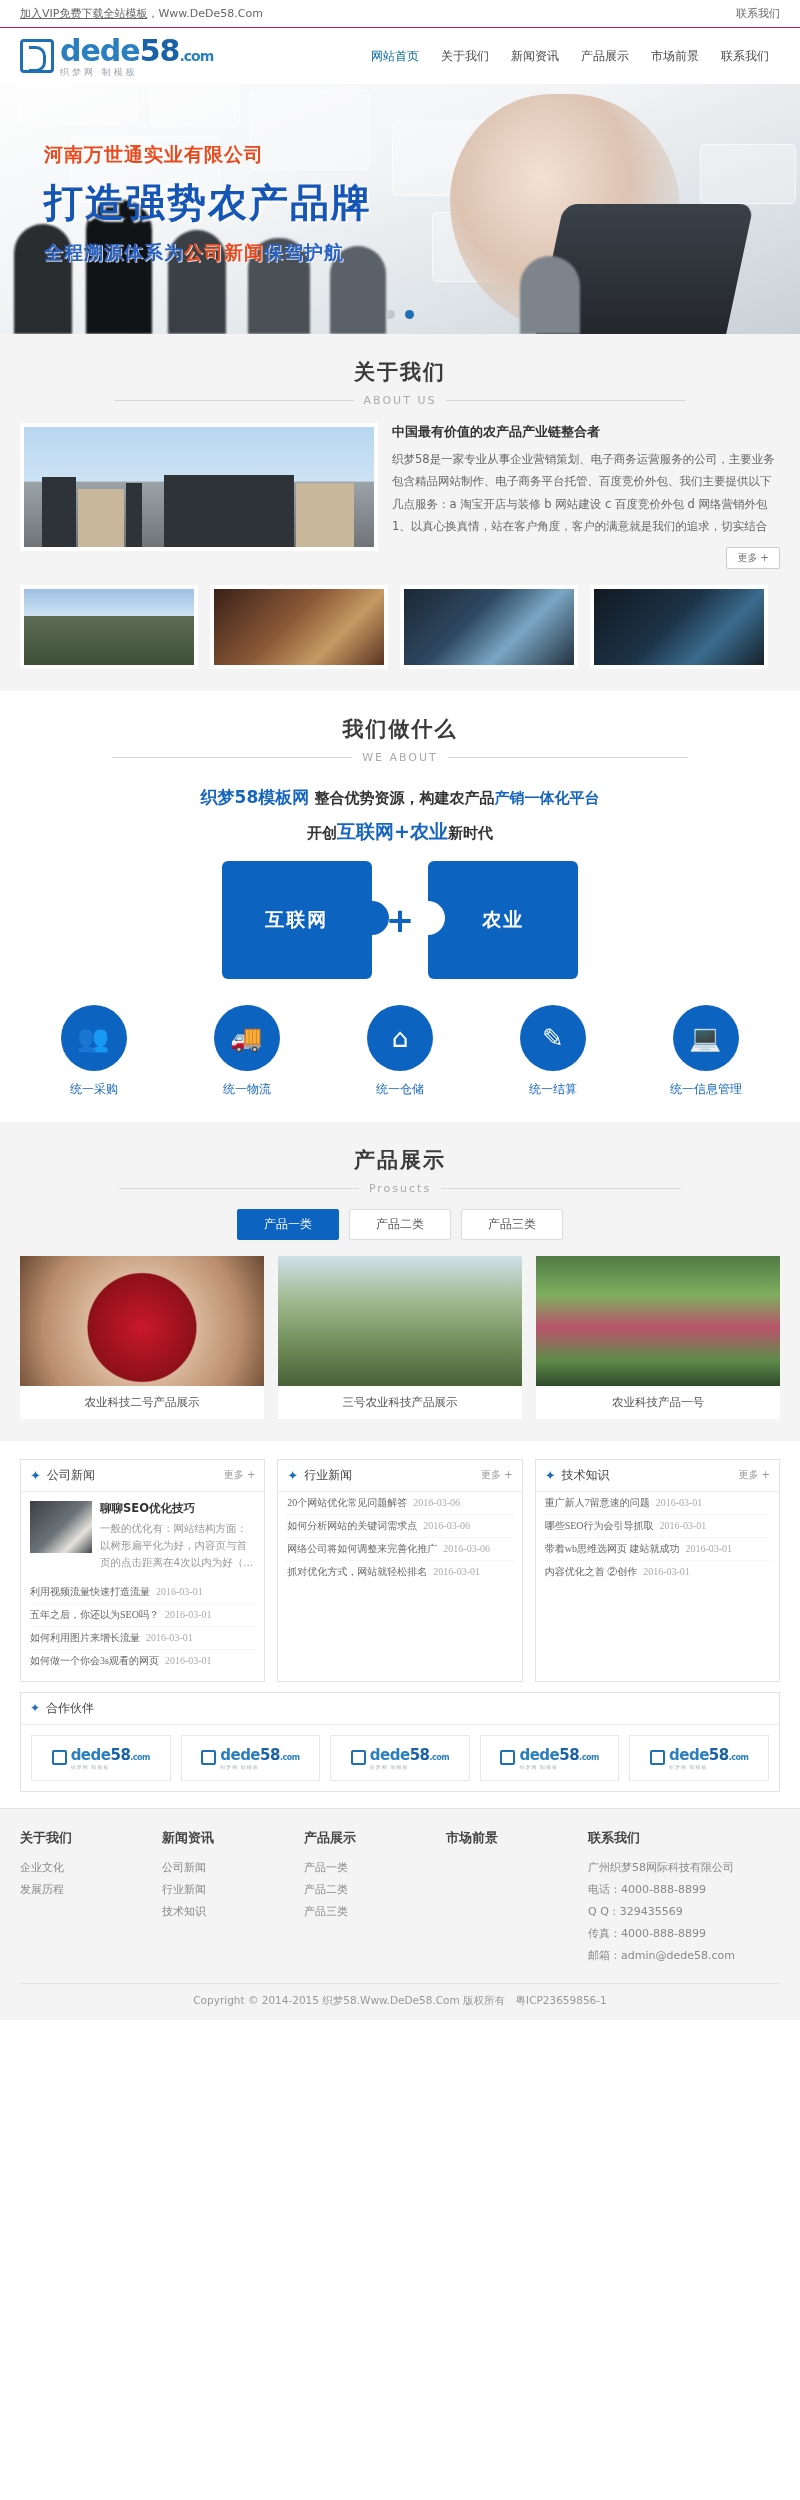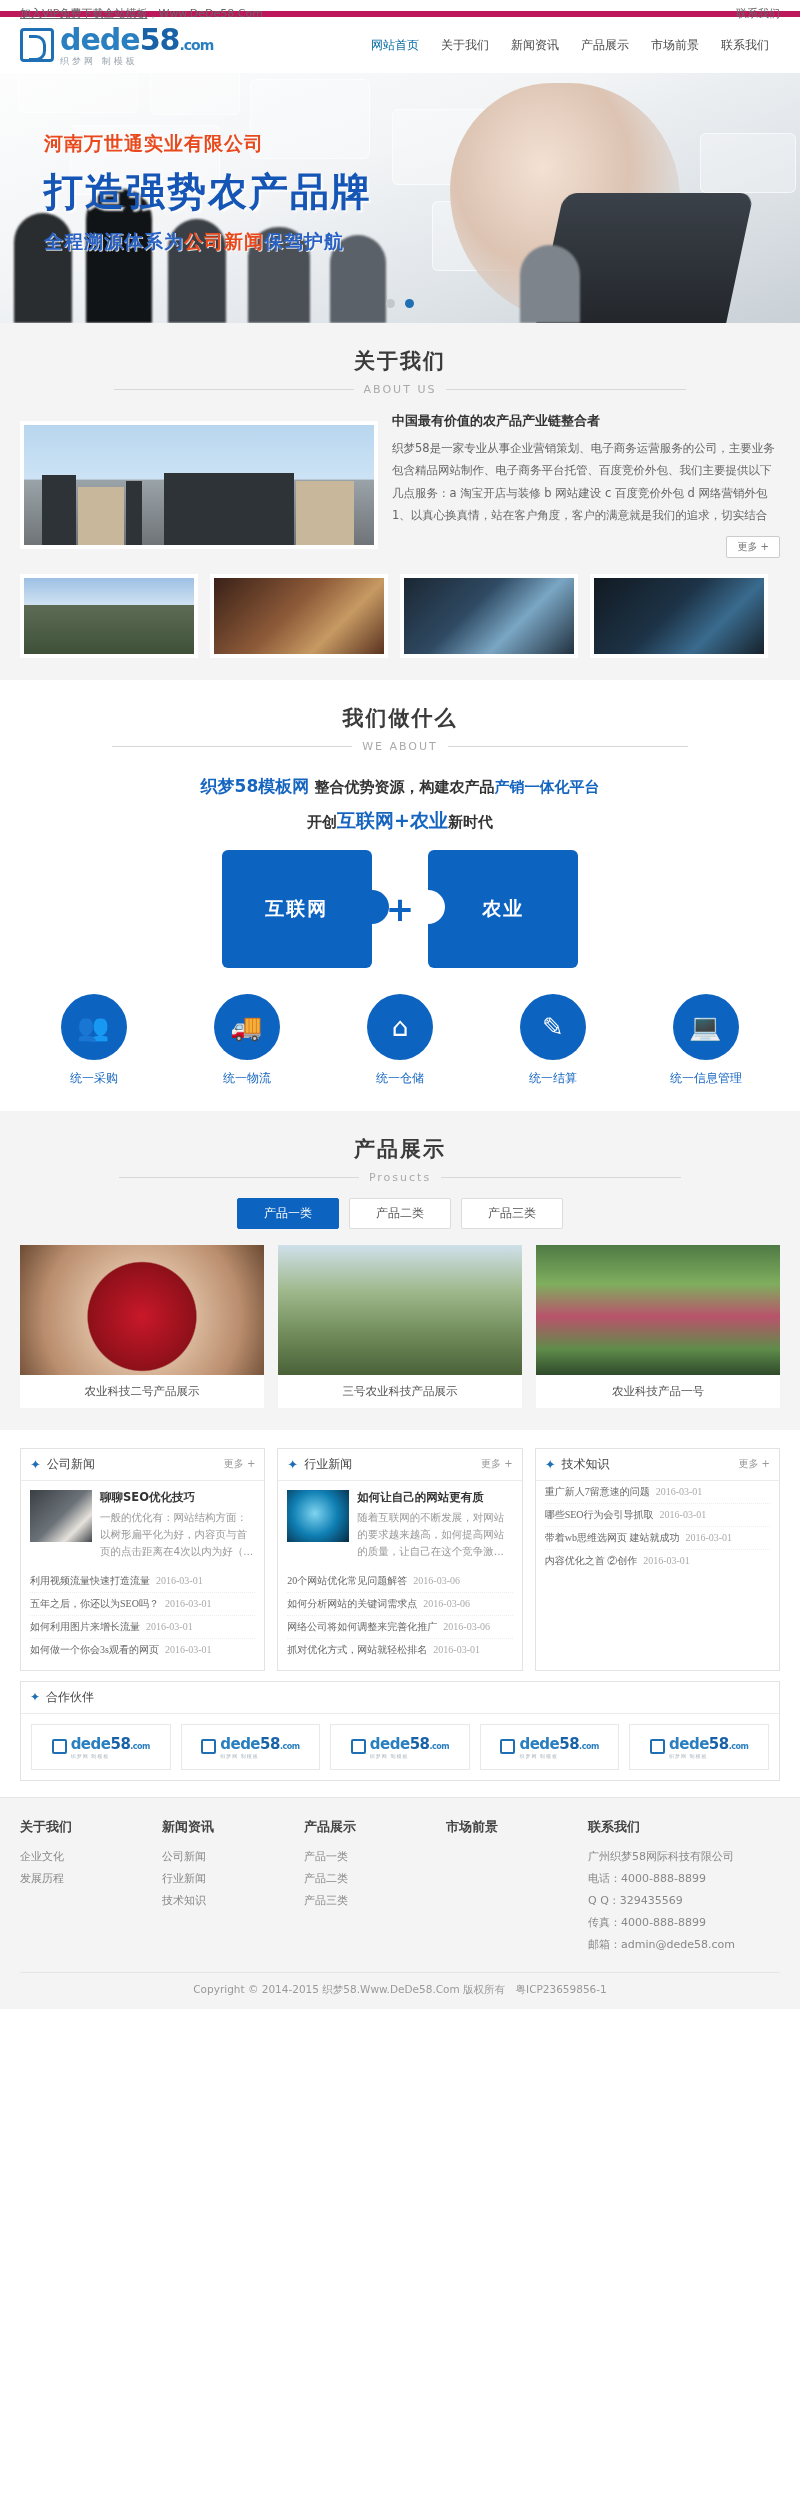--- a/index.html
+++ b/index.html
@@ -7,21 +7,21 @@
     width: 800px;
     font-family: "DejaVu Sans", "Liberation Sans", sans-serif;
     background: #ffffff;
     color: #555;
     font-size: 12px;
   }
   .wrap { width: 800px; margin: 0 auto; }
   .inner { width: 760px; margin: 0 auto; }
 
   
-  .topbar { height: 17px; border-bottom: 6px solid #be185d; background:#fff; }
+  .topbar { height: 28px; border-bottom: 1px solid #be185d; background:#fff; }
   .topbar .inner { display:flex; align-items:center; justify-content:space-between; height:27px; }
   .topbar-left { font-size: 11px; color:#666; }
   .topbar-left .u { text-decoration: underline; }
   .topbar-right { font-size: 11px; color:#666; }
 
   
   .header { height: 56px; background:#fff; }
   .header .inner { display:flex; align-items:center; justify-content:space-between; height:56px; }
   .logo { display:flex; align-items:center; gap:6px; }
   .logo-mark {
@@ -93,21 +93,21 @@
   .sec-head .en {
     margin-top:8px; font-size:11px; color:#aaa; letter-spacing:2px;
     display:flex; align-items:center; justify-content:center; gap:10px;
   }
   .sec-head .en:before, .sec-head .en:after {
     content:""; height:1px; background:#d8d8d8; width:240px; display:block;
   }
 
   
   .about { background:#f4f4f4; padding-bottom: 22px; }
-  .about-body { display:flex; gap:14px; padding-top:16px;align-items:center; }
+  .about-body { display:flex; gap:14px; padding-top:16px; }
   .about-img {
     width:358px; height:128px; flex:none; border:4px solid #fff; overflow:hidden;
     background: linear-gradient(180deg,#b8d6ef 0%, #cde3f5 45%, #9aa3a8 46%, #6f7478 100%);
     position:relative;
   }
   .about-img .bldg { position:absolute; bottom:0; background:#2e3338; }
   .about-img .bldg.light { background:#c8b79b; }
   .about-txt { flex:1; }
   .about-txt h3 { font-size:13px; color:#333; font-weight:bold; margin-bottom:7px; }
   .about-txt p { font-size:11.5px; line-height:1.95; color:#666; }
@@ -437,27 +437,20 @@
         </div>
 
         <div class="ncol">
           <div class="nhead">
             <div class="lft">
               <span class="dmark">✦</span>
               <span>行业新闻</span>
             </div>
             <a href="#" class="more">更多 +</a>
           </div>
-          <div class="nfeat">
-            <div class="pic nf2"></div>
-            <div class="txt">
-              <div class="tt">如何让自己的网站更有质</div>
-              <div class="dd">随着互联网的不断发展，对网站的要求越来越高，如何提高网站的质量，让自己在这个竞争激...</div>
-            </div>
-          </div>
           <div class="nlist">
             <div class="nli">
                 <span class="t">20个网站优化常见问题解答</span>
                 <span class="d">2016-03-06</span>
               </div>
             <div class="nli">
                 <span class="t">如何分析网站的关键词需求点</span>
                 <span class="d">2016-03-06</span>
               </div>
             <div class="nli">

